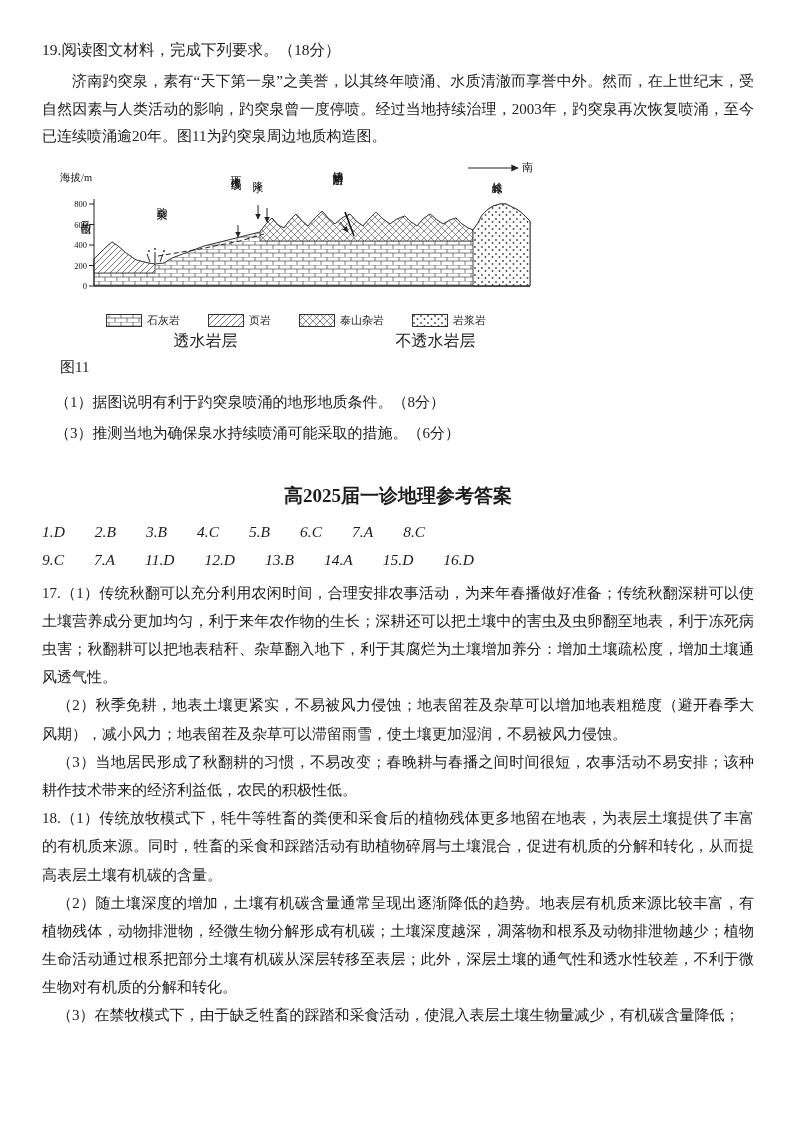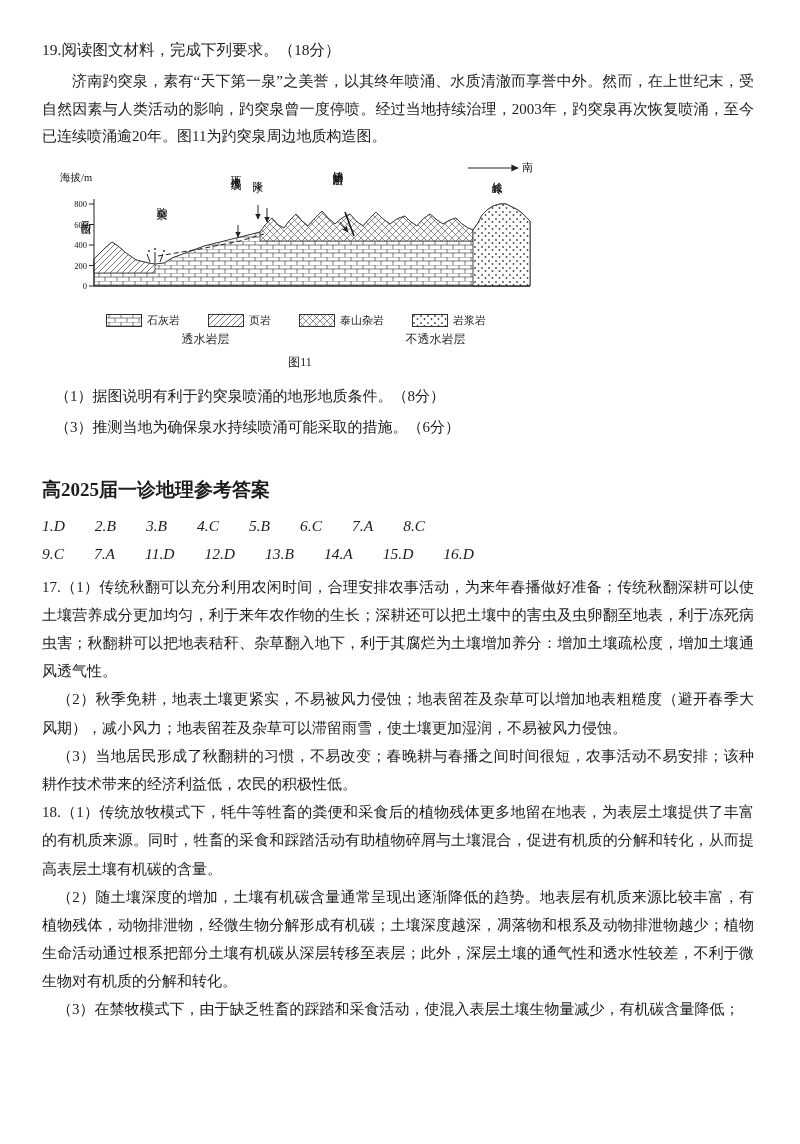--- a/index.html
+++ b/index.html
@@ -14,27 +14,27 @@
   .indent2{text-indent:2em;}
   .ind1{text-indent:1em;}
 
   
   .diagram-wrap{position:relative;width:480px;height:148px;margin:10px 0 0 18px;}
   .diagram-wrap svg{display:block;}
   .dlabel{position:absolute;font-size:10.5px;color:#111;line-height:1;white-space:nowrap;}
   .vlabel{writing-mode:vertical-rl;text-orientation:upright;letter-spacing:1px;}
   .legend-row{display:flex;align-items:center;gap:28px;margin:4px 0 0 64px;font-size:11px;}
   .legend-item{display:flex;align-items:center;gap:5px;}
-  .legend-groups{display:flex;margin:3px 0 0 46px;font-size:12px;}
+  .legend-groups{display:flex;margin:3px 0 0 46px;font-size:16px;}
   .legend-groups .grp{display:inline-block;text-align:center;}
-  .caption{width:480px;margin:6px 0 10px 18px;text-align:center;font-size:12px;}
+  .caption{width:480px;margin:6px 0 10px 18px;font-size:15px;}
   .sub-q{font-size:15px;line-height:2.05;margin:0;padding-left:13px;}
 
   
-  .ans-heading{font-size:19px;font-weight:700;text-align:left;margin:34px 0 14px 0;}
+  .ans-heading{font-size:19px;font-weight:700;text-align:center;margin:34px 0 14px 0;}
   .mcq{display:flex;gap:30px;font-size:15.5px;margin:2px 0 10px 0;font-style:italic;}
   .ans{font-size:15px;line-height:1.88;text-align:justify;margin:0;}
 </style>
 </head>
 <body>
 
 <div class="page">
 
   <p class="q-title">19.阅读图文材料，完成下列要求。（18分）</p>
   <p class="body-text indent2">济南趵突泉，素有“天下第一泉”之美誉，以其终年喷涌、水质清澈而享誉中外。然而，在上世纪末，受自然因素与人类活动的影响，趵突泉曾一度停喷。经过当地持续治理，2003年，趵突泉再次恢复喷涌，至今已连续喷涌逾20年。图11为趵突泉周边地质构造图。</p>

